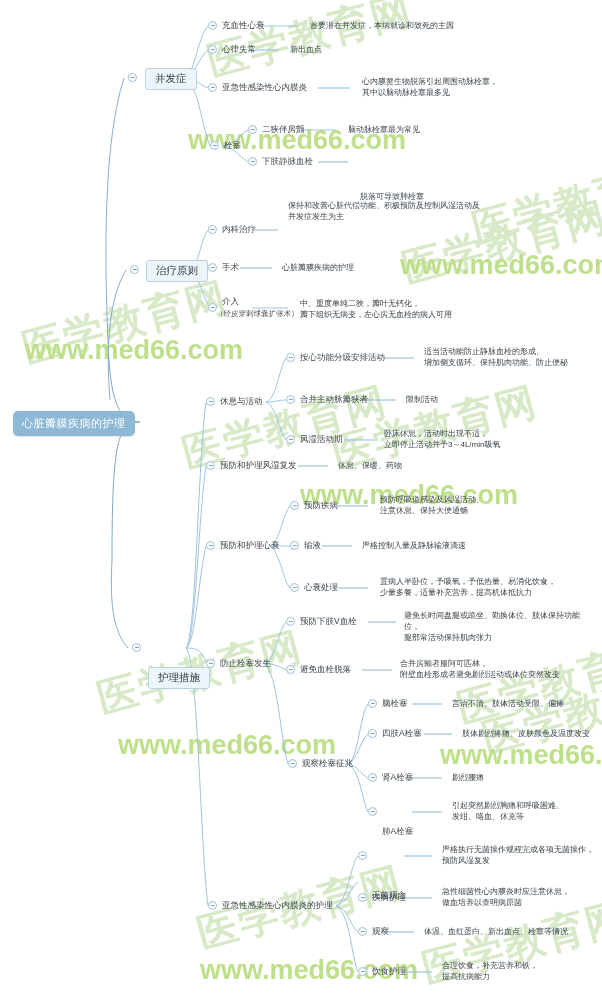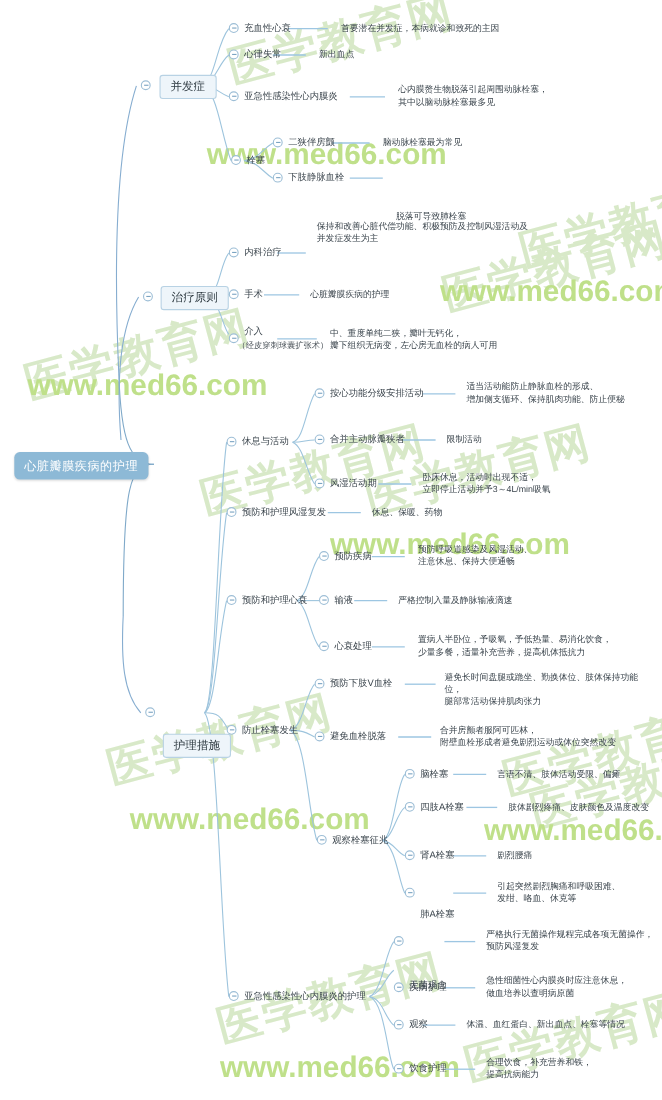--- a/index.html
+++ b/index.html
@@ -274,21 +274,21 @@
   <div class="node lbl" style="left:222px; top:224px;">内科治疗</div>
   <div class="node desc" style="left:288px; top:200px; width:240px;">保持和改善心脏代偿功能、积极预防及控制风湿活动及<br>并发症发生为主</div>
 
   <div class="toggle" style="left:208px; top:263px;"></div>
   <div class="node lbl" style="left:222px; top:262px;">手术</div>
   <div class="node desc" style="left:282px; top:262px; width:170px;">心脏瓣膜疾病的护理</div>
 
   <div class="toggle" style="left:208px; top:303px;"></div>
   <div class="node lbl" style="left:222px; top:296px;">介入</div>
   <div class="node lbl sub" style="left:216px; top:308px;">（经皮穿刺球囊扩张术）</div>
-  <div class="node desc" style="left:300px; top:298px; width:230px;font-family:Liberation Mono, monospace;">中、重度单纯二狭，瓣叶无钙化，<br>瓣下组织无病变，左心房无血栓的病人可用</div>
+  <div class="node desc" style="left:300px; top:298px; width:230px;">中、重度单纯二狭，瓣叶无钙化，<br>瓣下组织无病变，左心房无血栓的病人可用</div>
 
   <div class="toggle" style="left:132px; top:643px;"></div>
   <div class="node branch-node" style="left:148px; top:638px;margin-top:29px;">护理措施</div>
 
   <div class="toggle" style="left:206px; top:397px;"></div>
   <div class="node lbl" style="left:220px; top:396px;">休息与活动</div>
 
   <div class="toggle" style="left:286px; top:353px;"></div>
   <div class="node lbl" style="left:300px; top:352px;">按心功能分级安排活动</div>
   <div class="node desc" style="left:424px; top:346px; width:175px;">适当活动能防止静脉血栓的形成、<br>增加侧支循环、保持肌肉功能、防止便秘</div>

